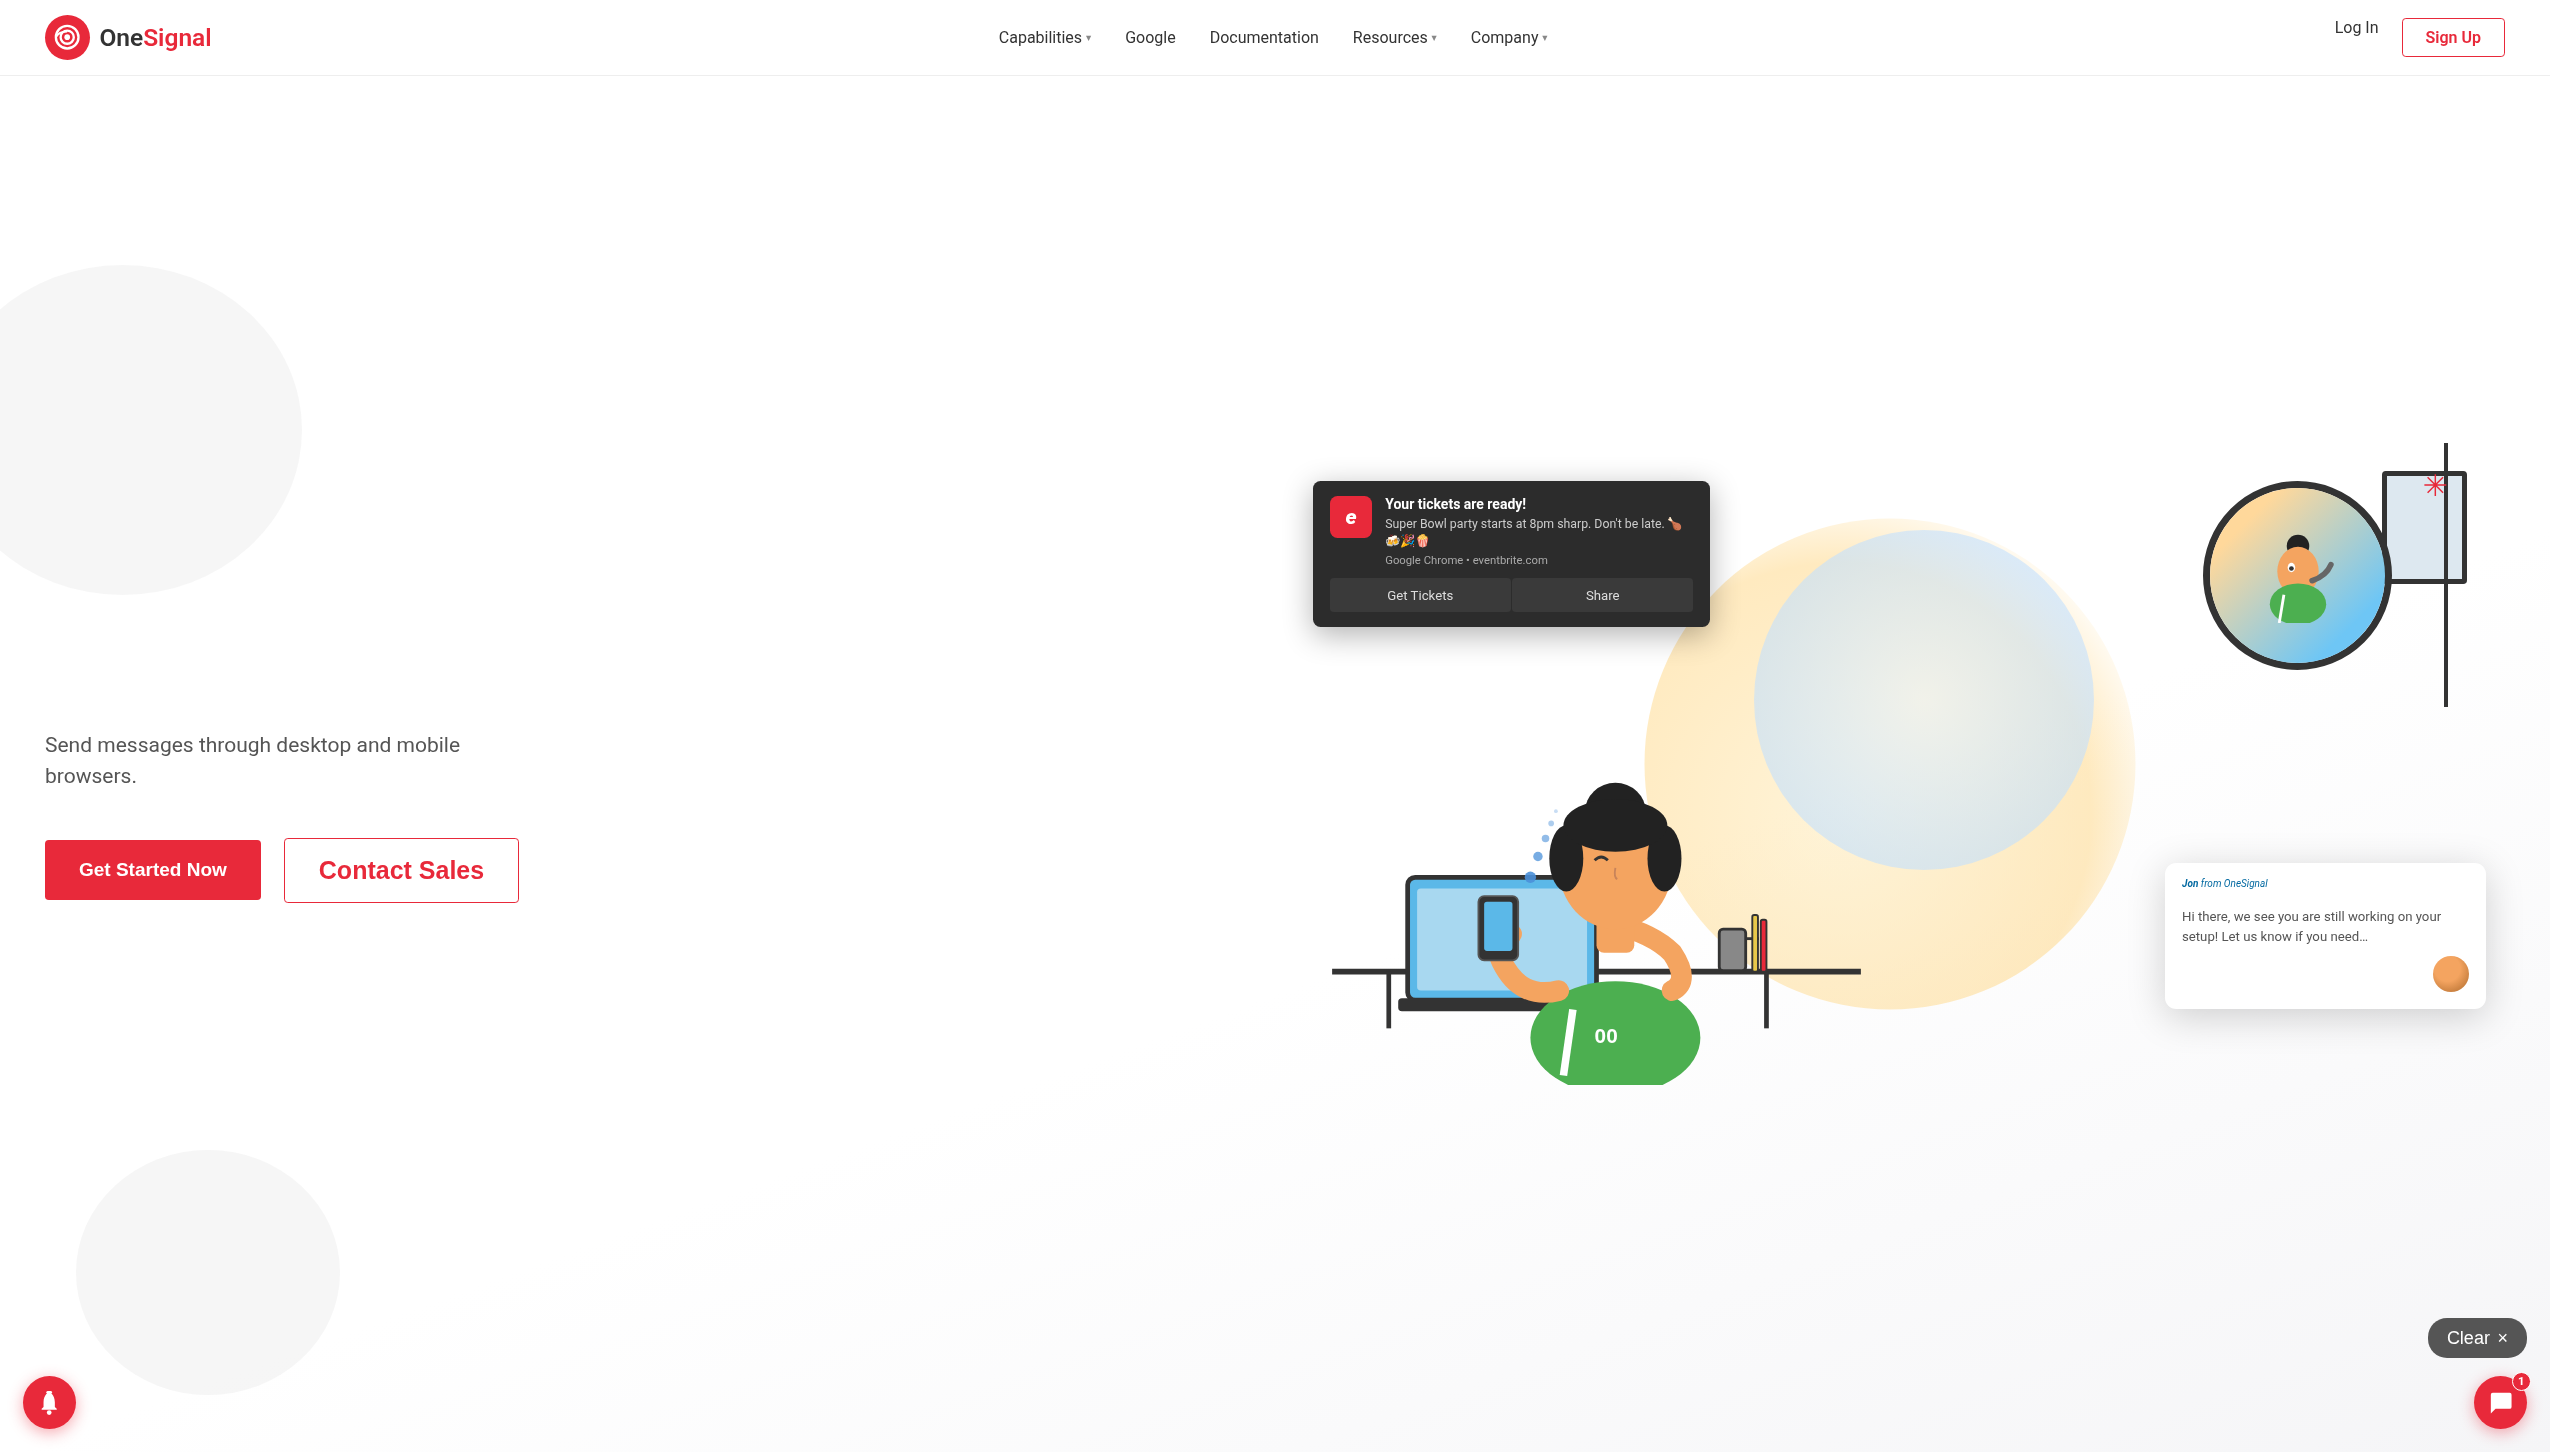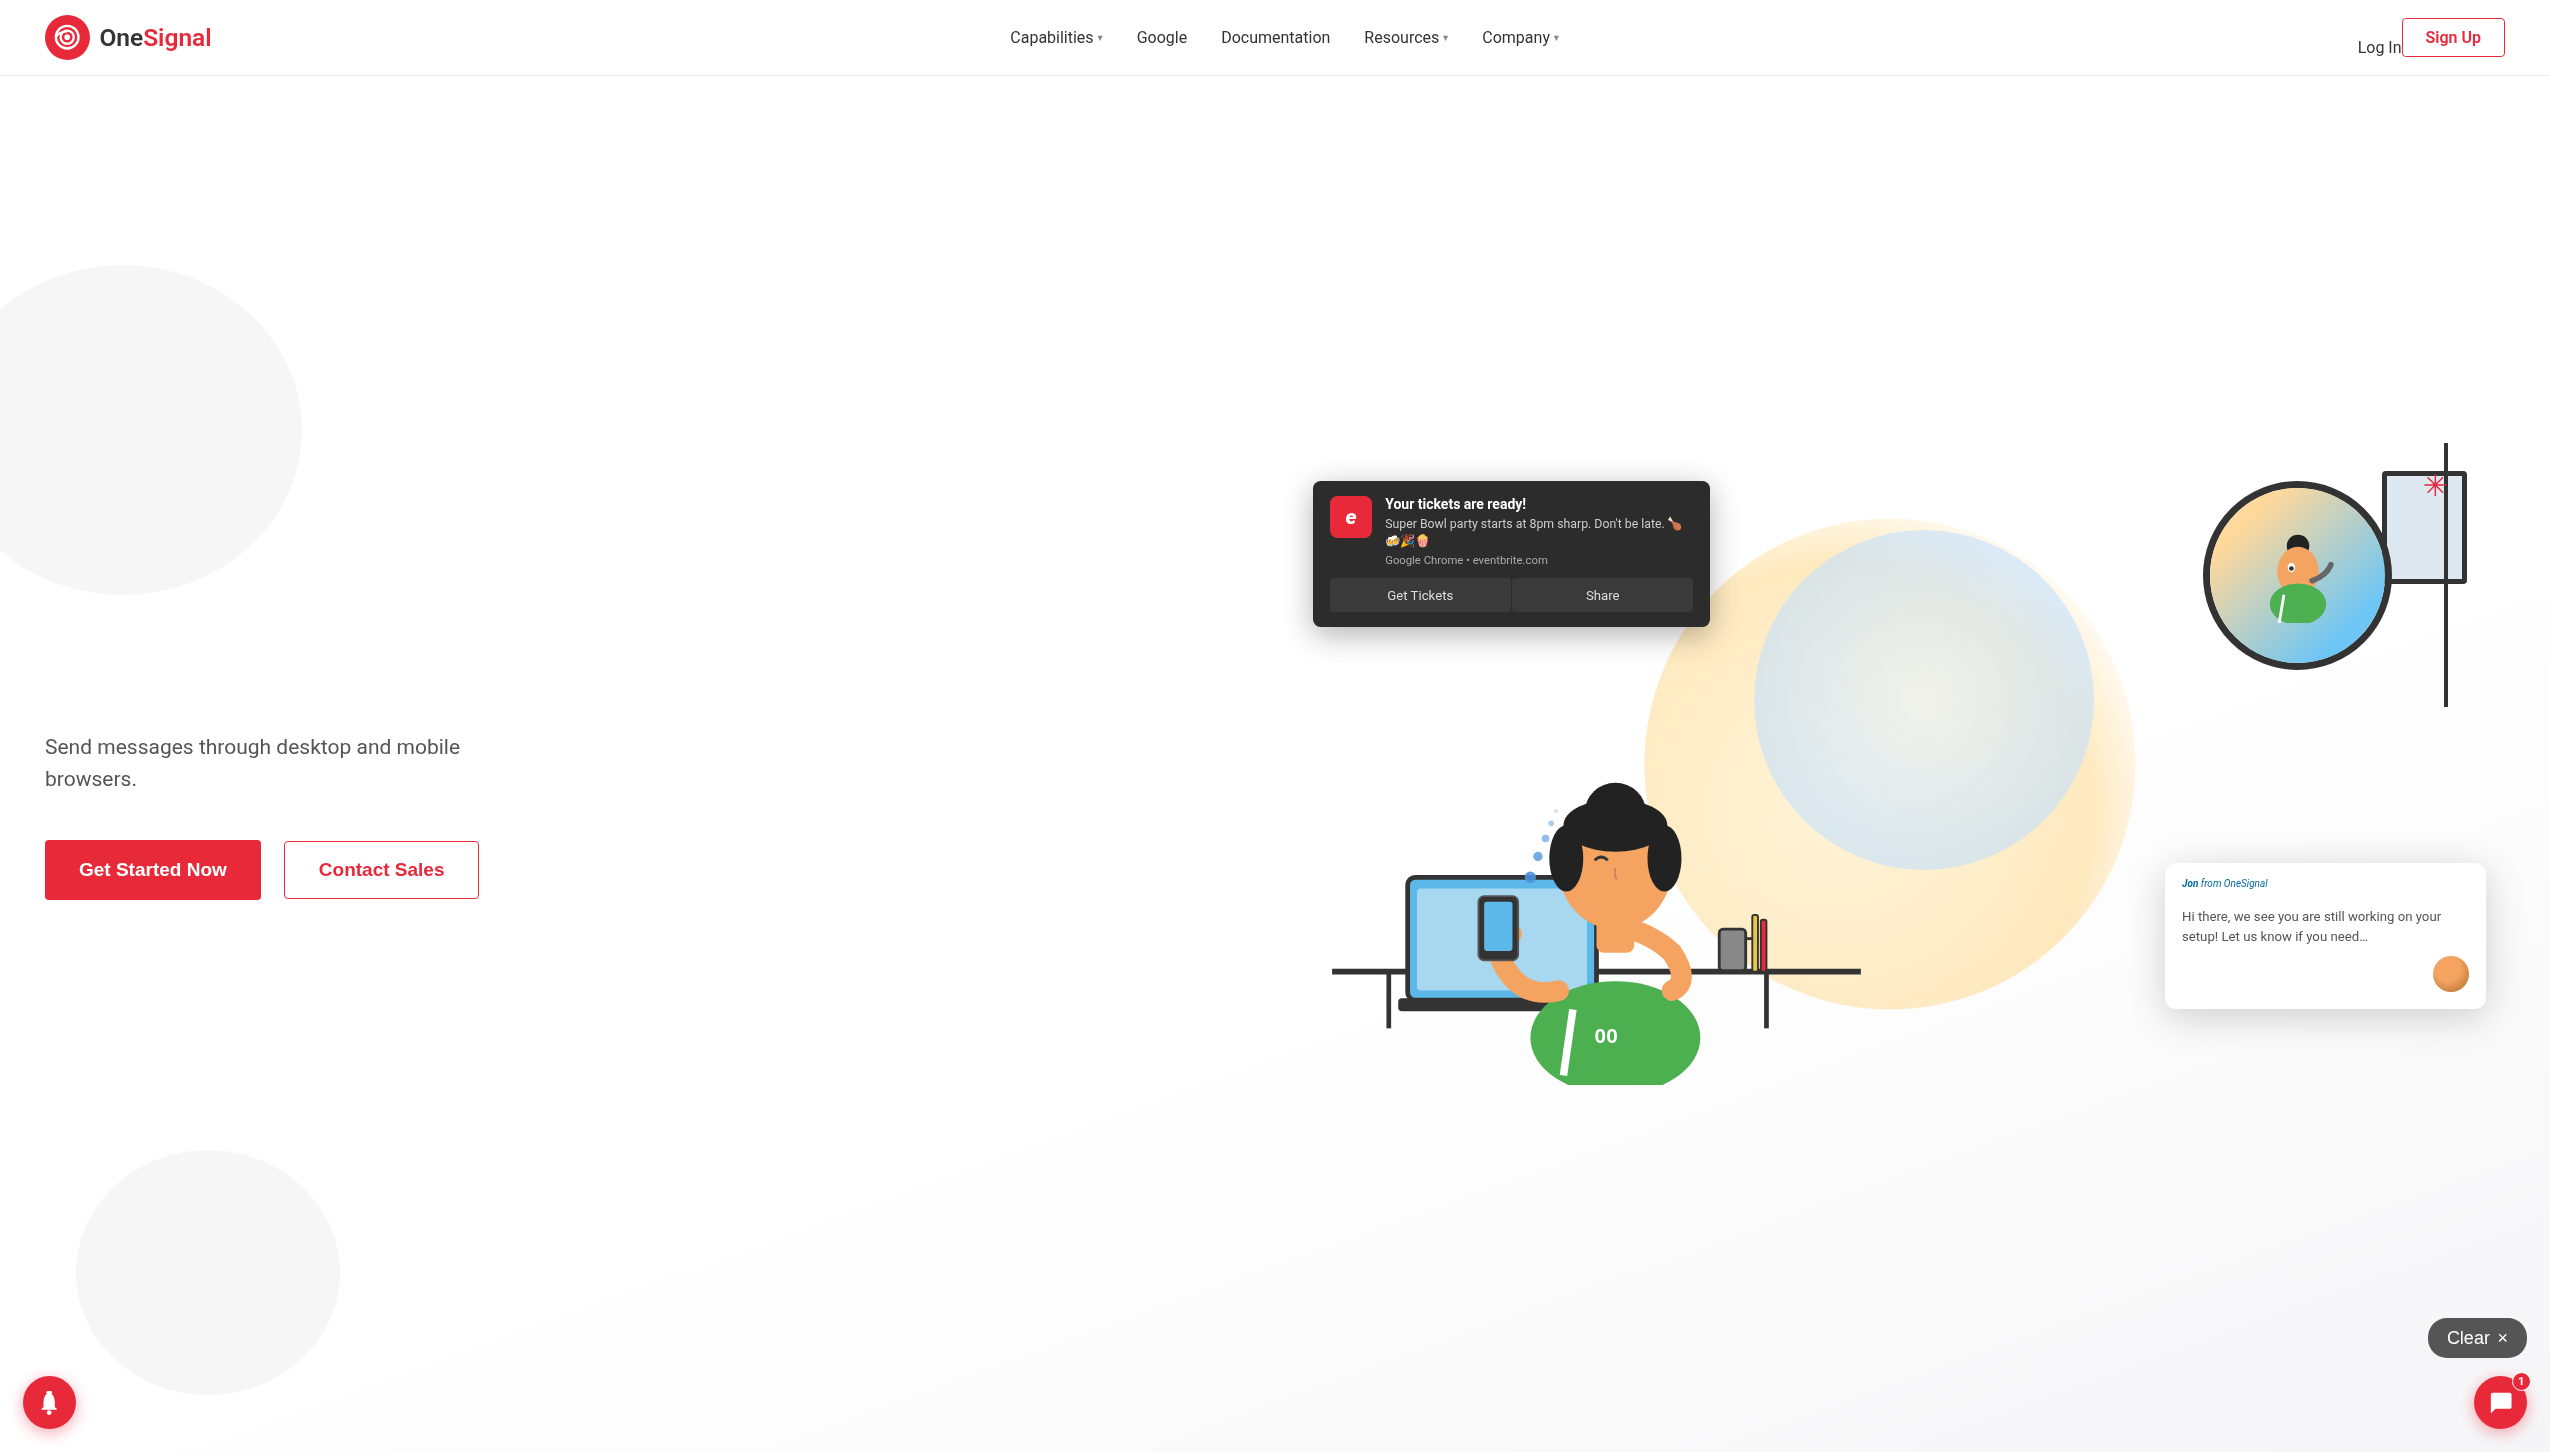--- a/index.html
+++ b/index.html
@@ -21,21 +21,21 @@
     .logo-one { color: #333; }
     .logo-signal { color: #e8293a; }
 
     .nav-links { display: flex; align-items: center; gap: 34px; }
     .nav-link {
       font-size: 16px; color: #333; text-decoration: none; cursor: pointer;
       display: flex; align-items: center; gap: 3.8px;
     }
     .nav-link .caret { font-size: 10.4px; color: #888; }
 
-    .nav-actions { display: flex; align-items: flex-end; }
+    .nav-actions { display: flex; align-items: flex-start; gap: 23px; }
     .btn-login { font-size: 16px; color: #333; cursor: pointer; text-decoration: none; }
     .btn-signup {
       font-size: 16px; color: #e8293a; border: 1.9px solid #e8293a;
       padding: 9.4px 23px; border-radius: 3.8px; cursor: pointer; text-decoration: none;
       font-weight: 600;
     }
 
     
     .hero {
       display: flex; align-items: center;
@@ -53,21 +53,21 @@
       font-size: 21px; color: #555; line-height: 1.5; margin-bottom: 45px; max-width: 453px;
     }
     .hero-buttons { display: flex; align-items: center; gap: 23px; }
     .btn-get-started {
       background: #e8293a; color: #fff; border: none;
       padding: 19px 34px; font-size: 19px; font-weight: 700;
       border-radius: 3.8px; cursor: pointer;
     }
     .btn-contact-sales {
       color: #e8293a; background: transparent; border: 1.9px solid #e8293a;
-      padding: 17px 34px; font-size: 19px; font-weight: 600;
+      padding: 17px 34px; font-size: 25px; font-weight: 600;
       border-radius: 3.8px; cursor: pointer;
     }
 
     
     .hero-right {
       flex: 1; position: relative; height: 642px; z-index: 1;
     }
 
     
     .hero-blob {

